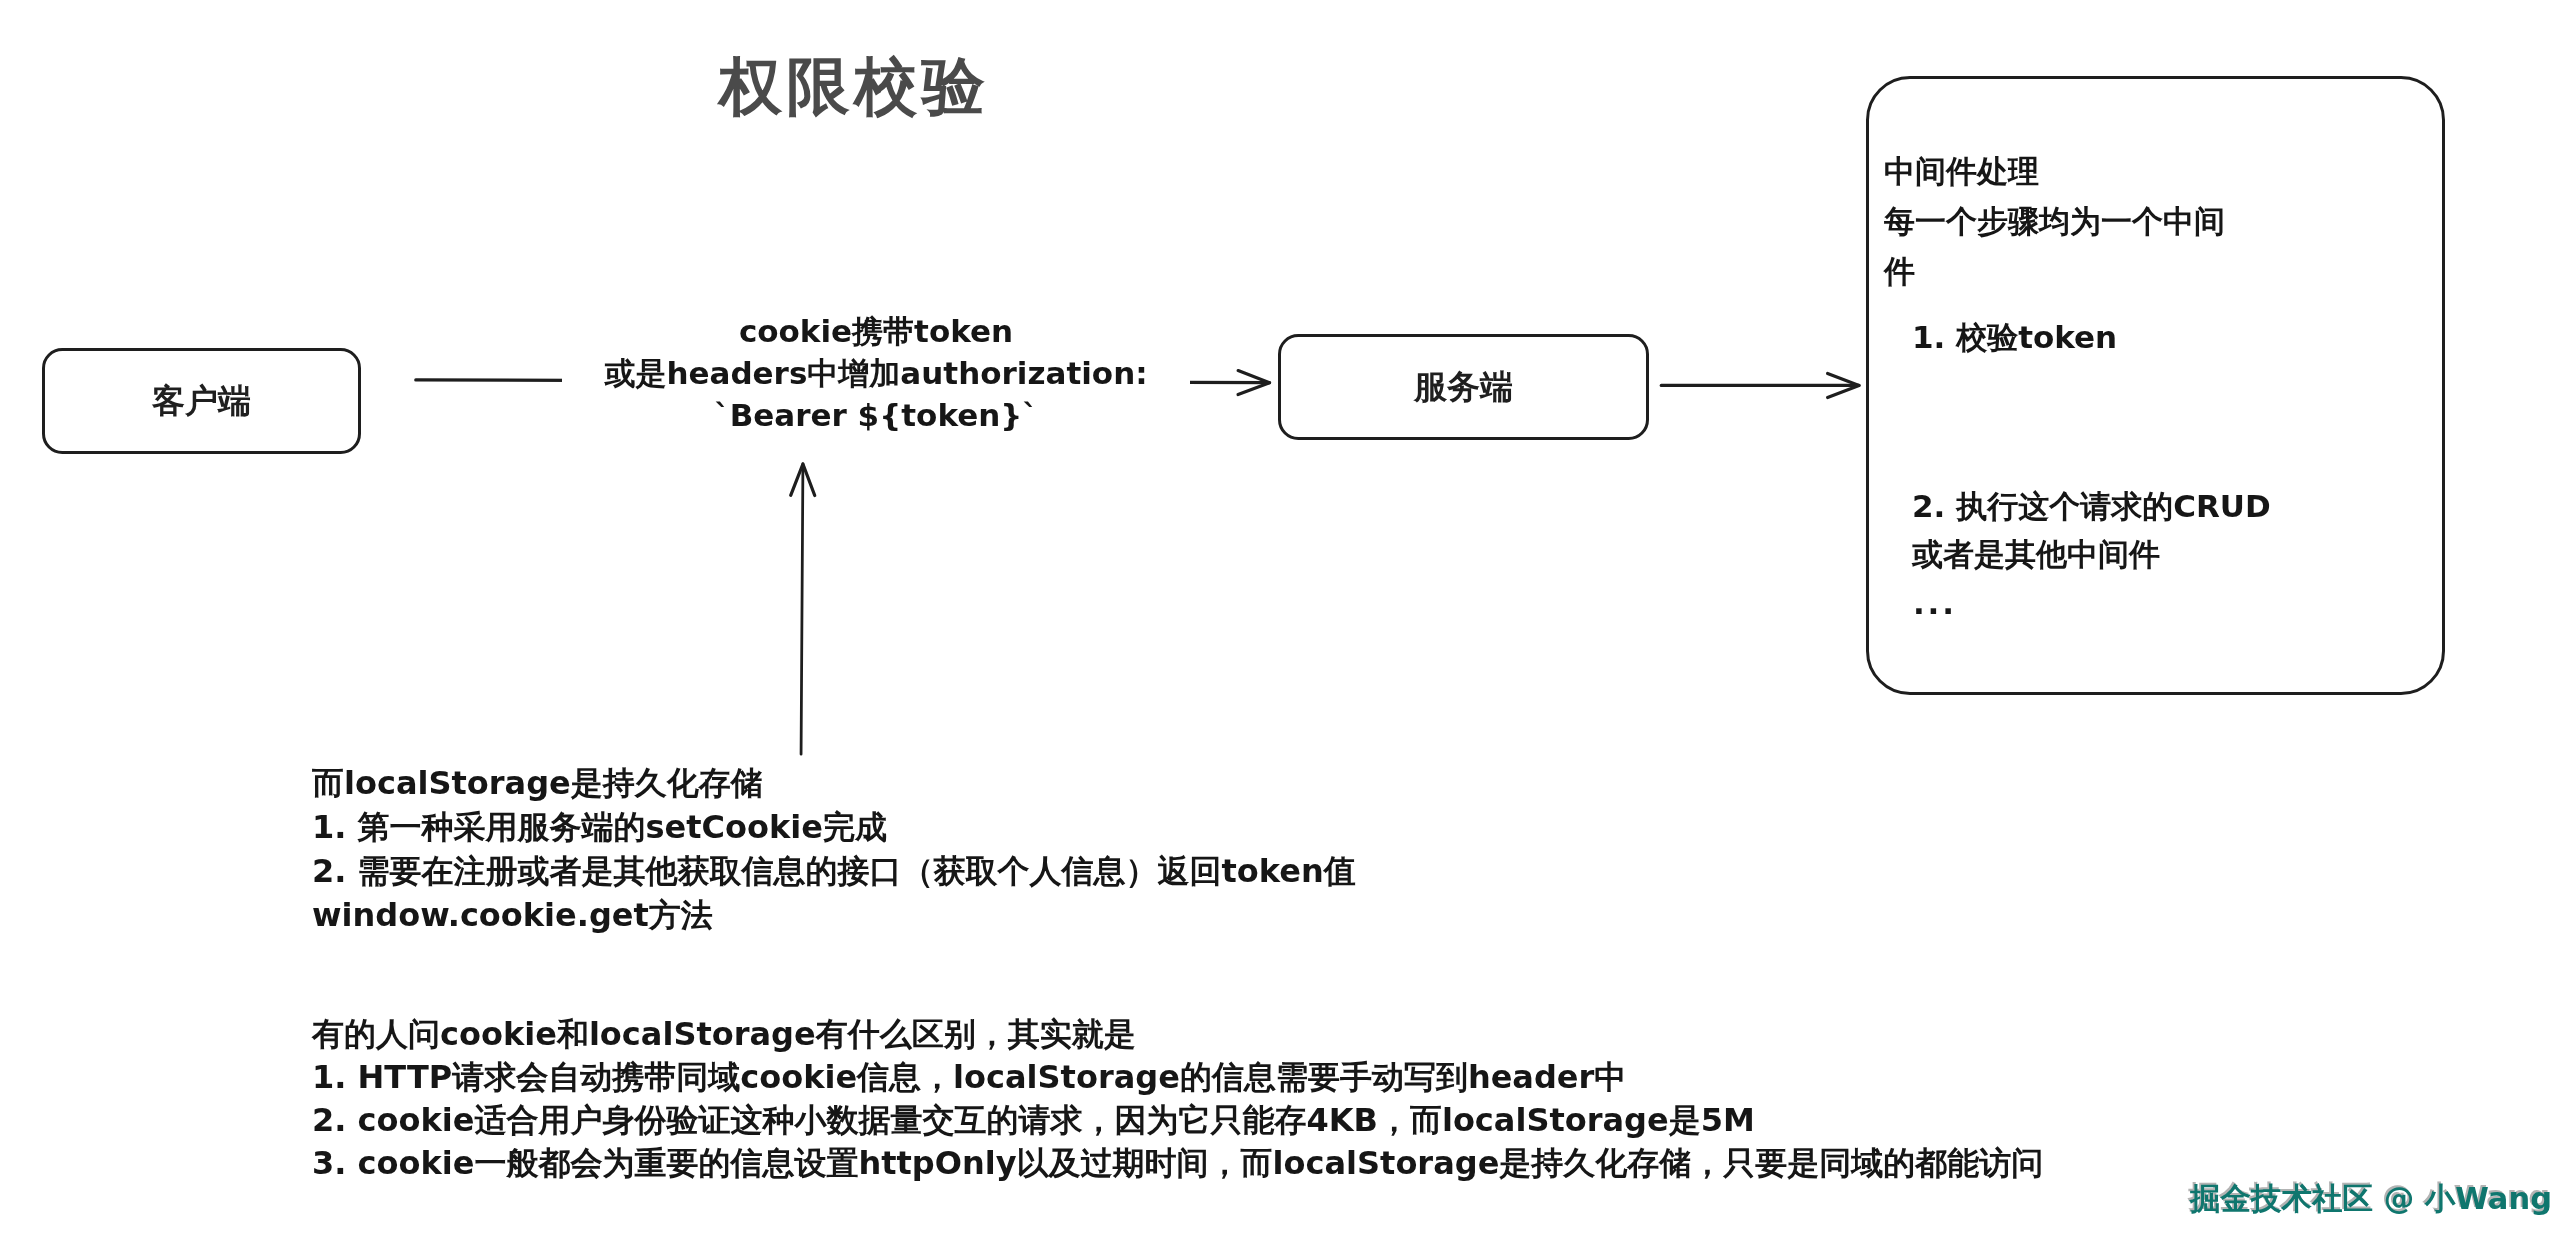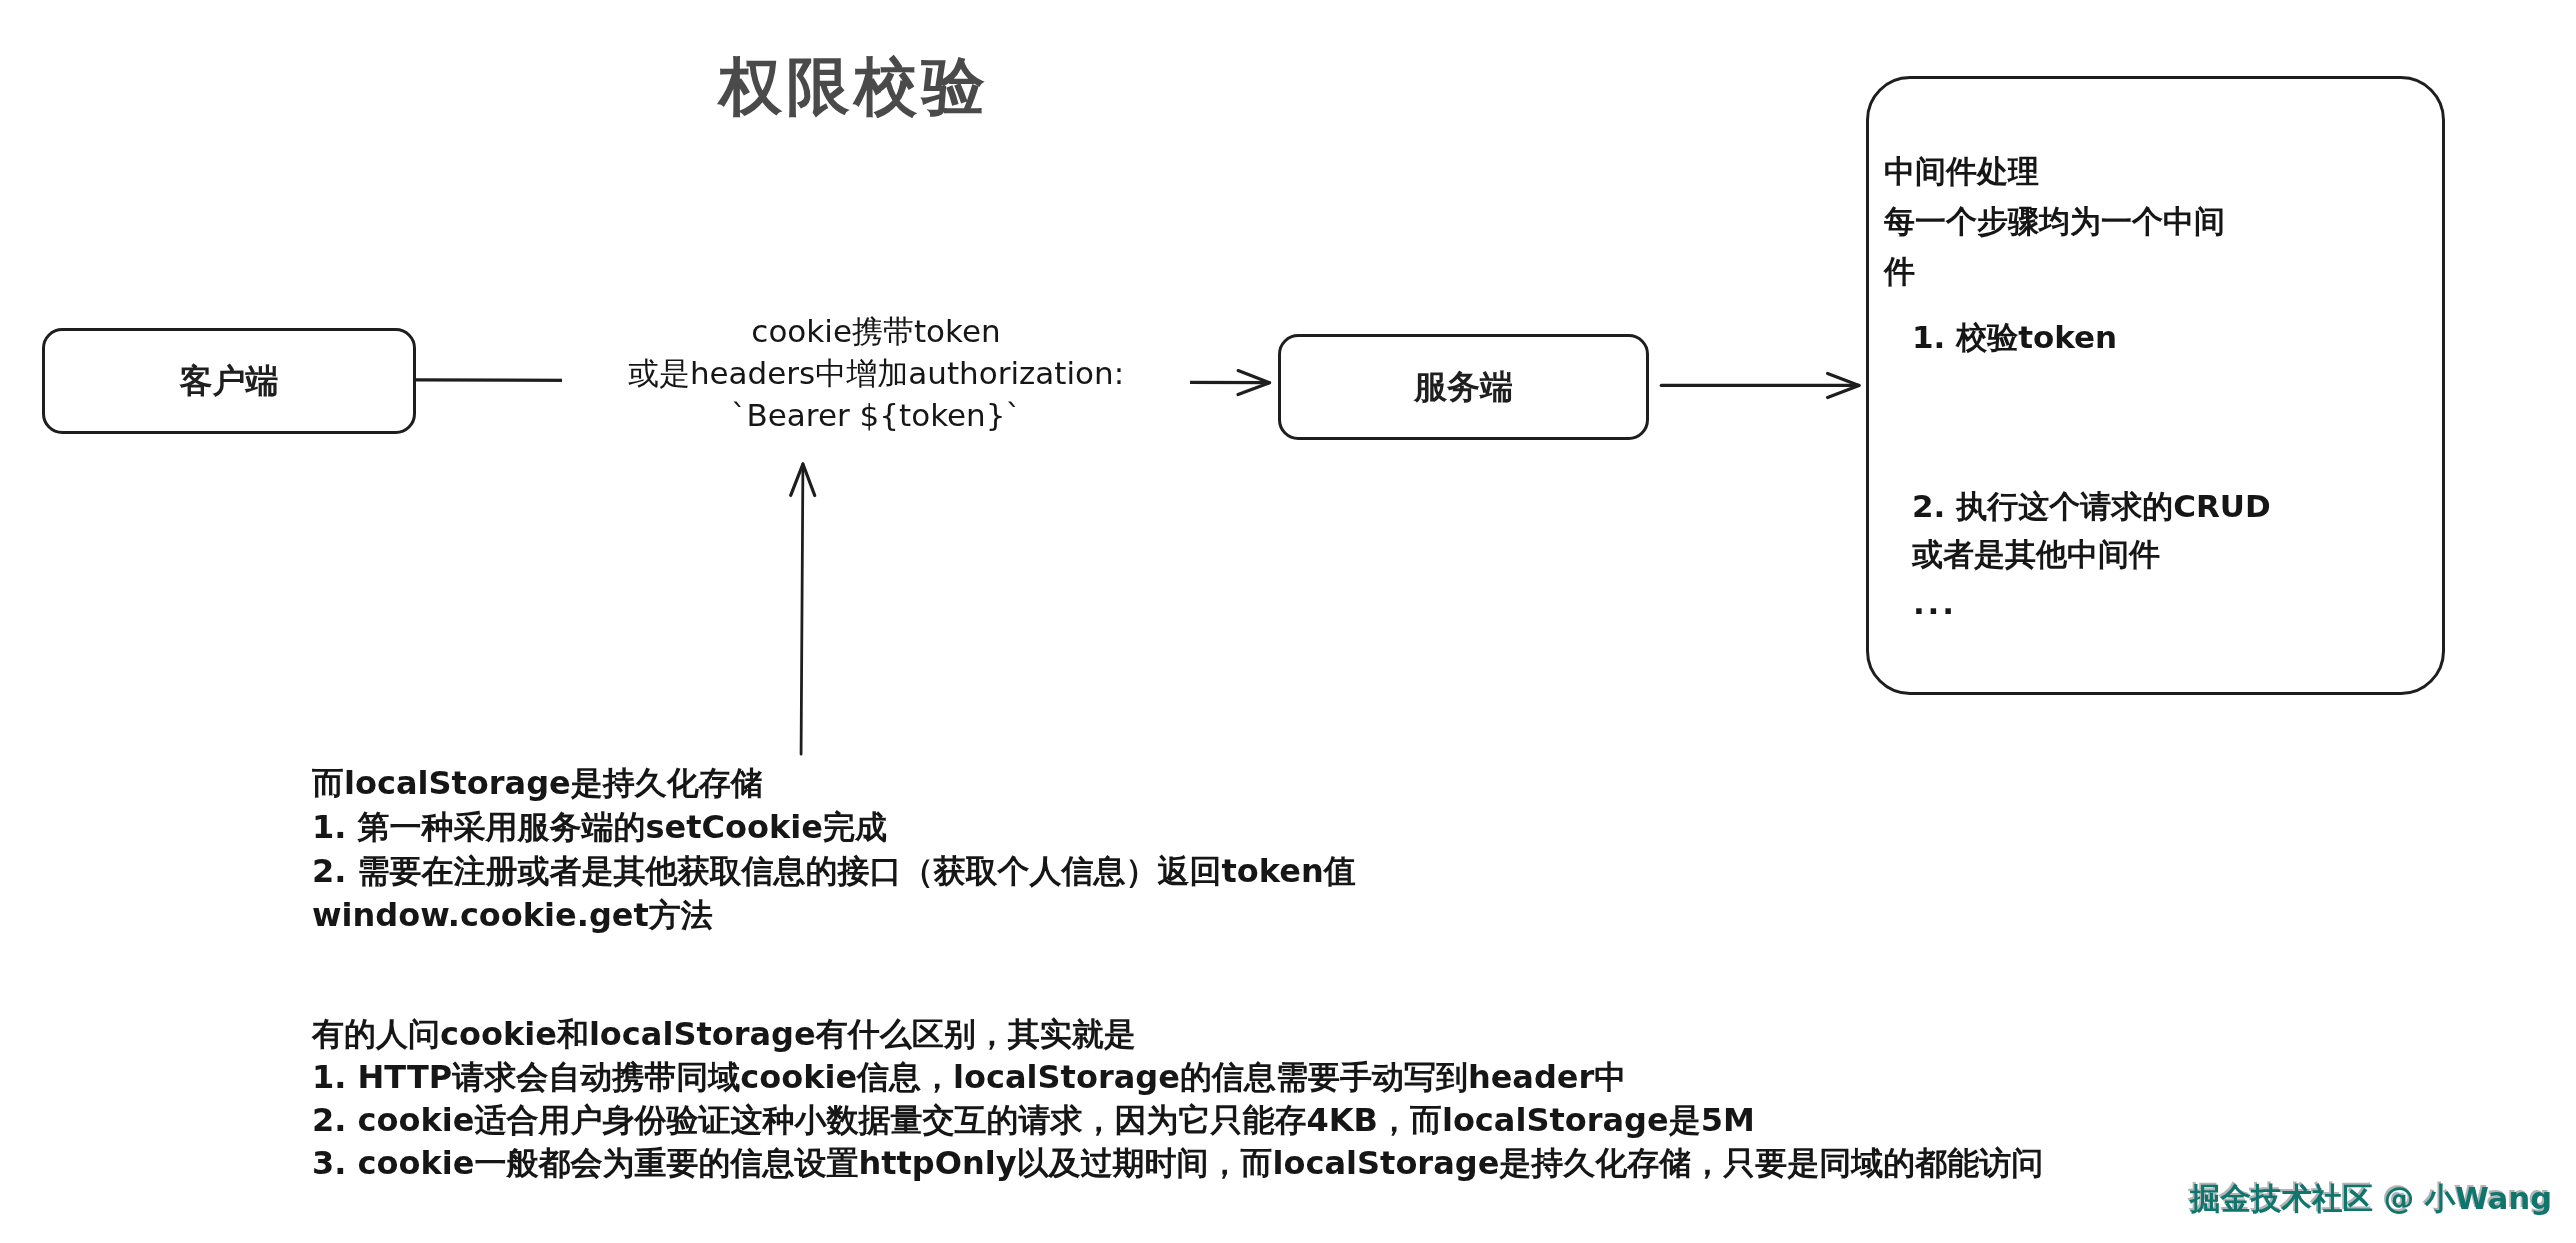--- a/index.html
+++ b/index.html
@@ -20,34 +20,34 @@
   }
   .node{
     position:absolute;
     border:3.2px solid #1e1e1e;
     border-radius:20.3px;
     background:#ffffff;
     display:flex;align-items:center;justify-content:center;
     box-sizing:border-box;
   }
   .node-label{font-size:33px;font-weight:700;color:#1f1f1f;}
-  .node-client{left:42px;top:328px;width:374px;height:106px;}
+  .node-client{left:42px;top:348px;width:319px;height:106px;}
   .node-server{left:1278px;top:334px;width:371px;height:106px;font-family:Liberation Mono, monospace;}
   .node-middleware{
     left:1866px;top:76px;width:579px;height:619px;
     border-radius:44px;display:block;
   }
   .mw-text{position:absolute;font-size:31px;font-weight:600;color:#161616;line-height:50px;}
   .mw-header{left:15px;top:67px;}
   .mw-step1{left:43px;top:233px;}
   .mw-step2{left:43px;top:403px;line-height:48px;}
   .mw-ellipsis{left:44px;top:499px;letter-spacing:2.8px;}
   .edge-label{
     position:absolute;left:562px;top:310px;width:628px;
-    text-align:center;font-size:31px;font-weight:400;line-height:42px;
+    text-align:center;font-size:31px;font-weight:700;line-height:42px;
     background:#ffffff;color:#161616;
   }
   .note{
     position:absolute;left:312px;
     font-size:32px;font-weight:600;line-height:44px;color:#161616;
     white-space:nowrap;
   }
   .note-1{top:761px;}
   .note-2{top:1013px;line-height:43px;}
   .watermark{

